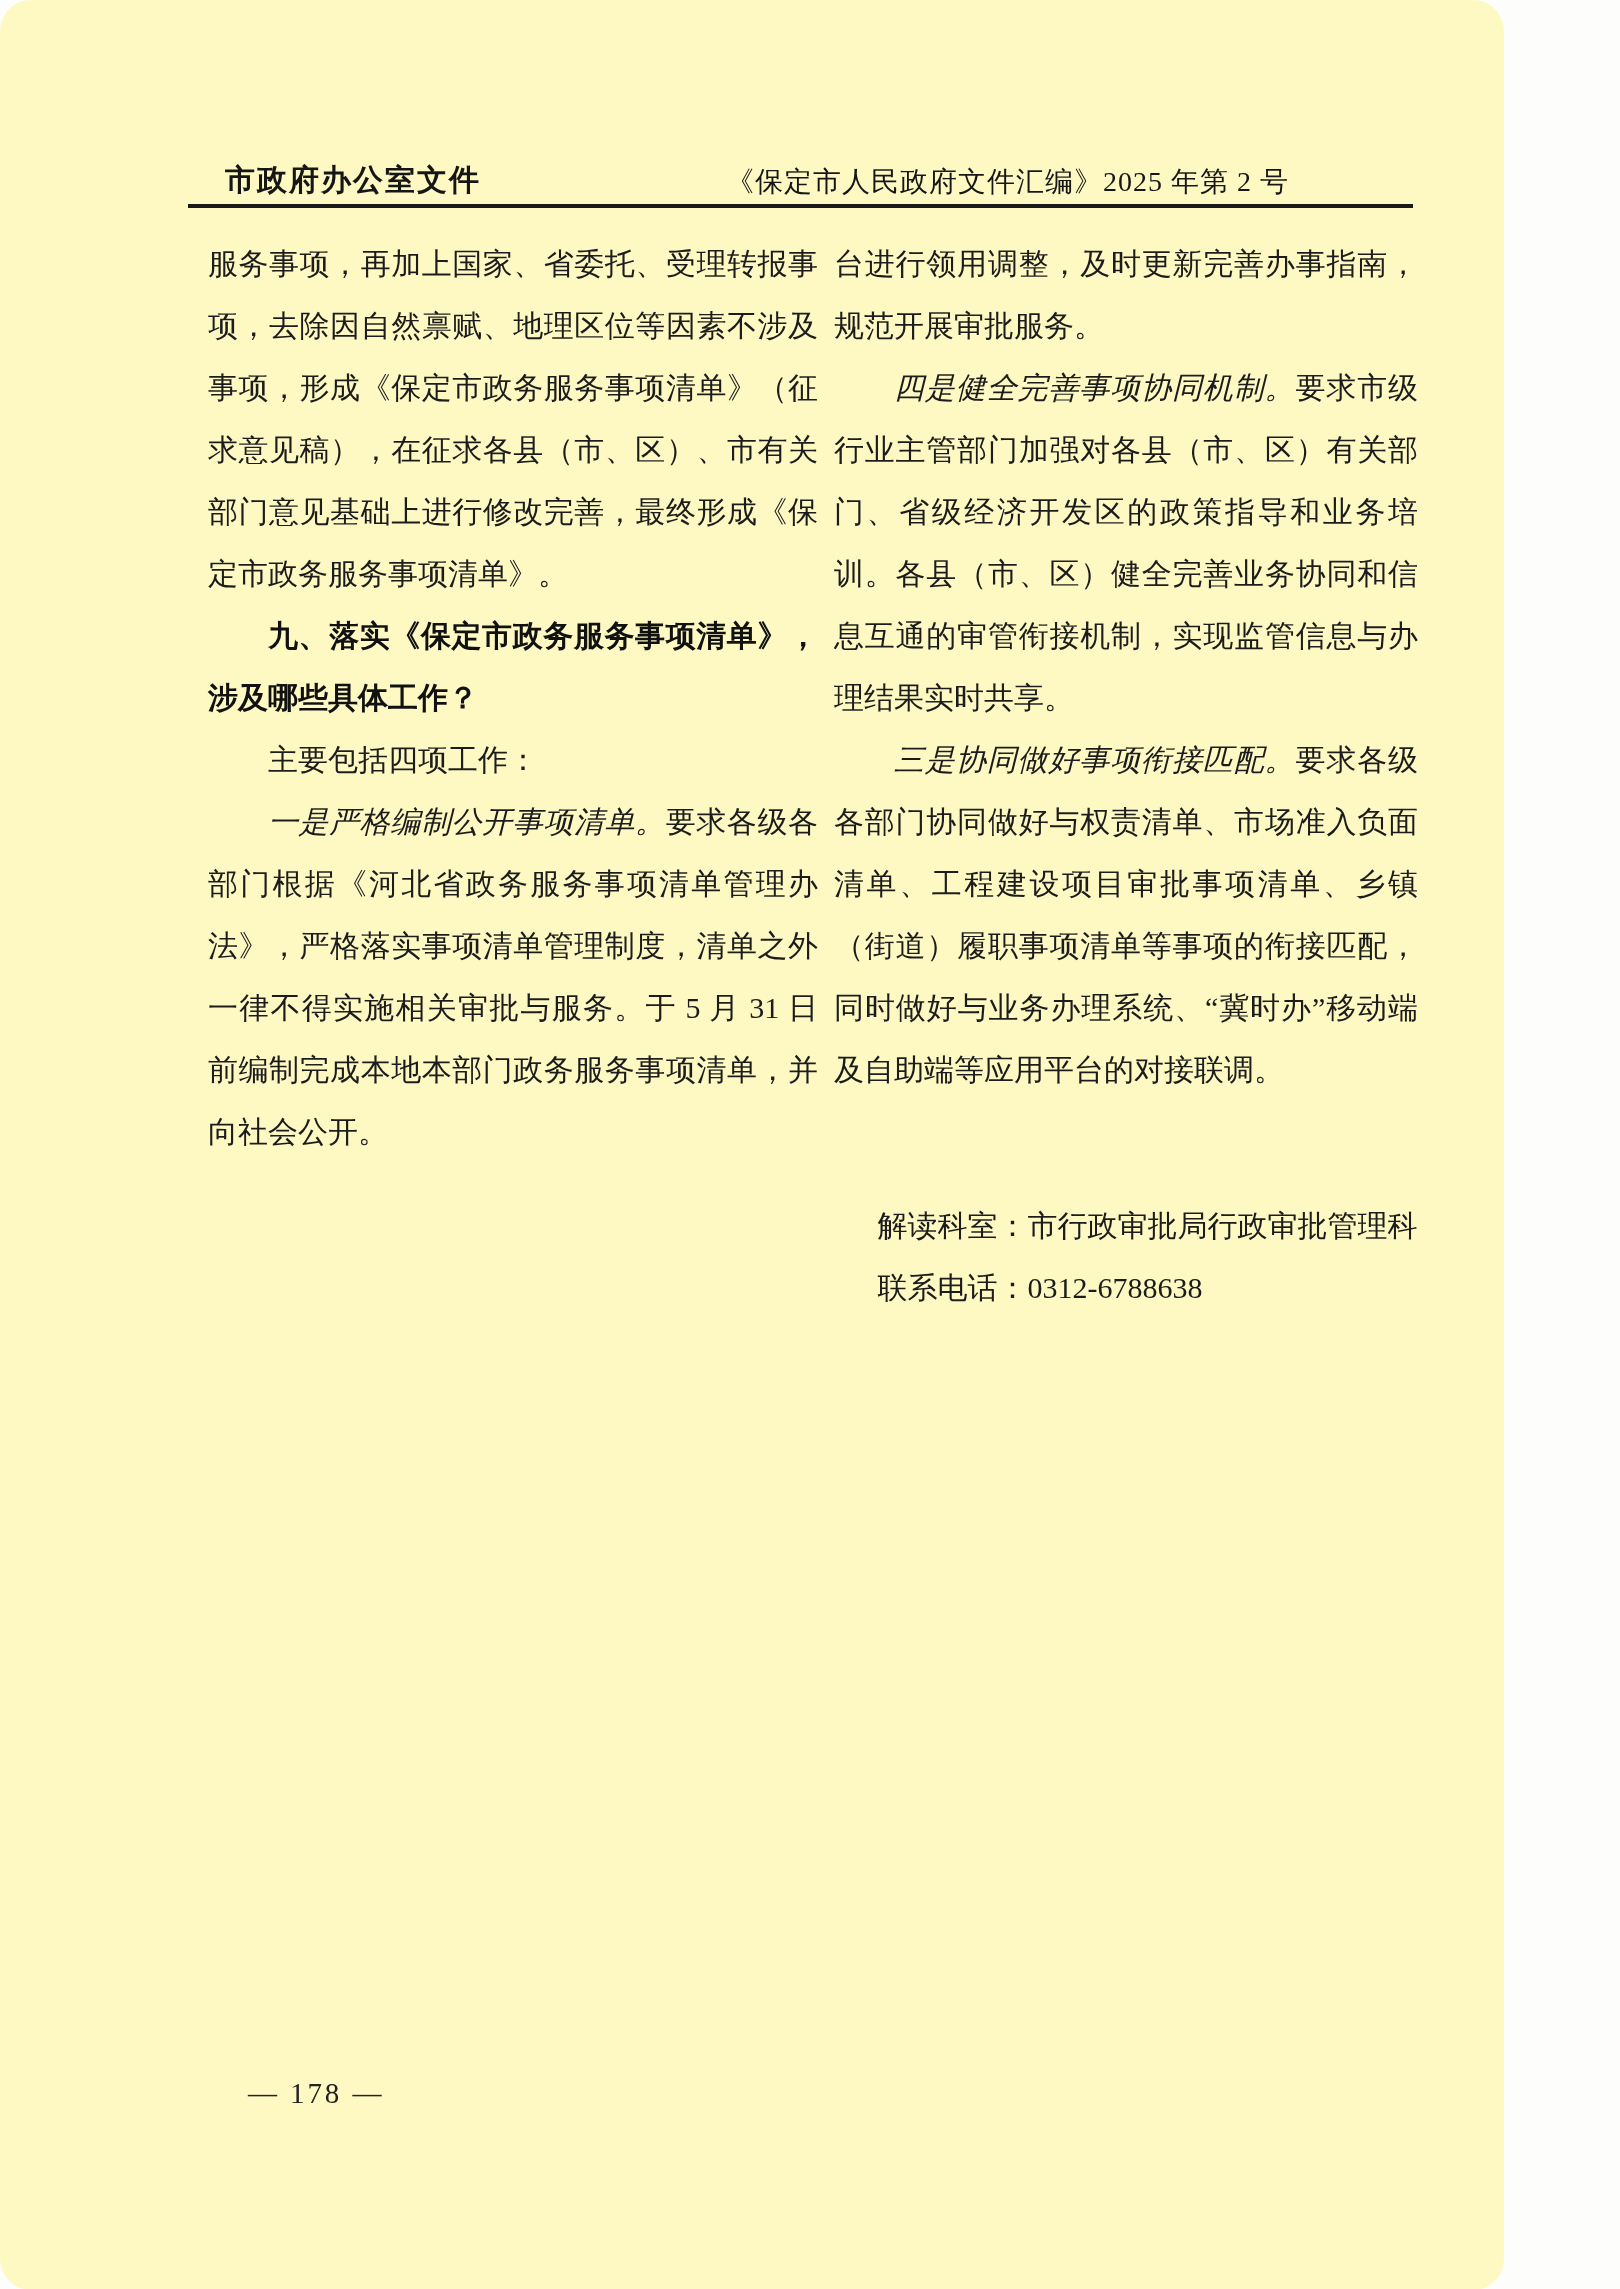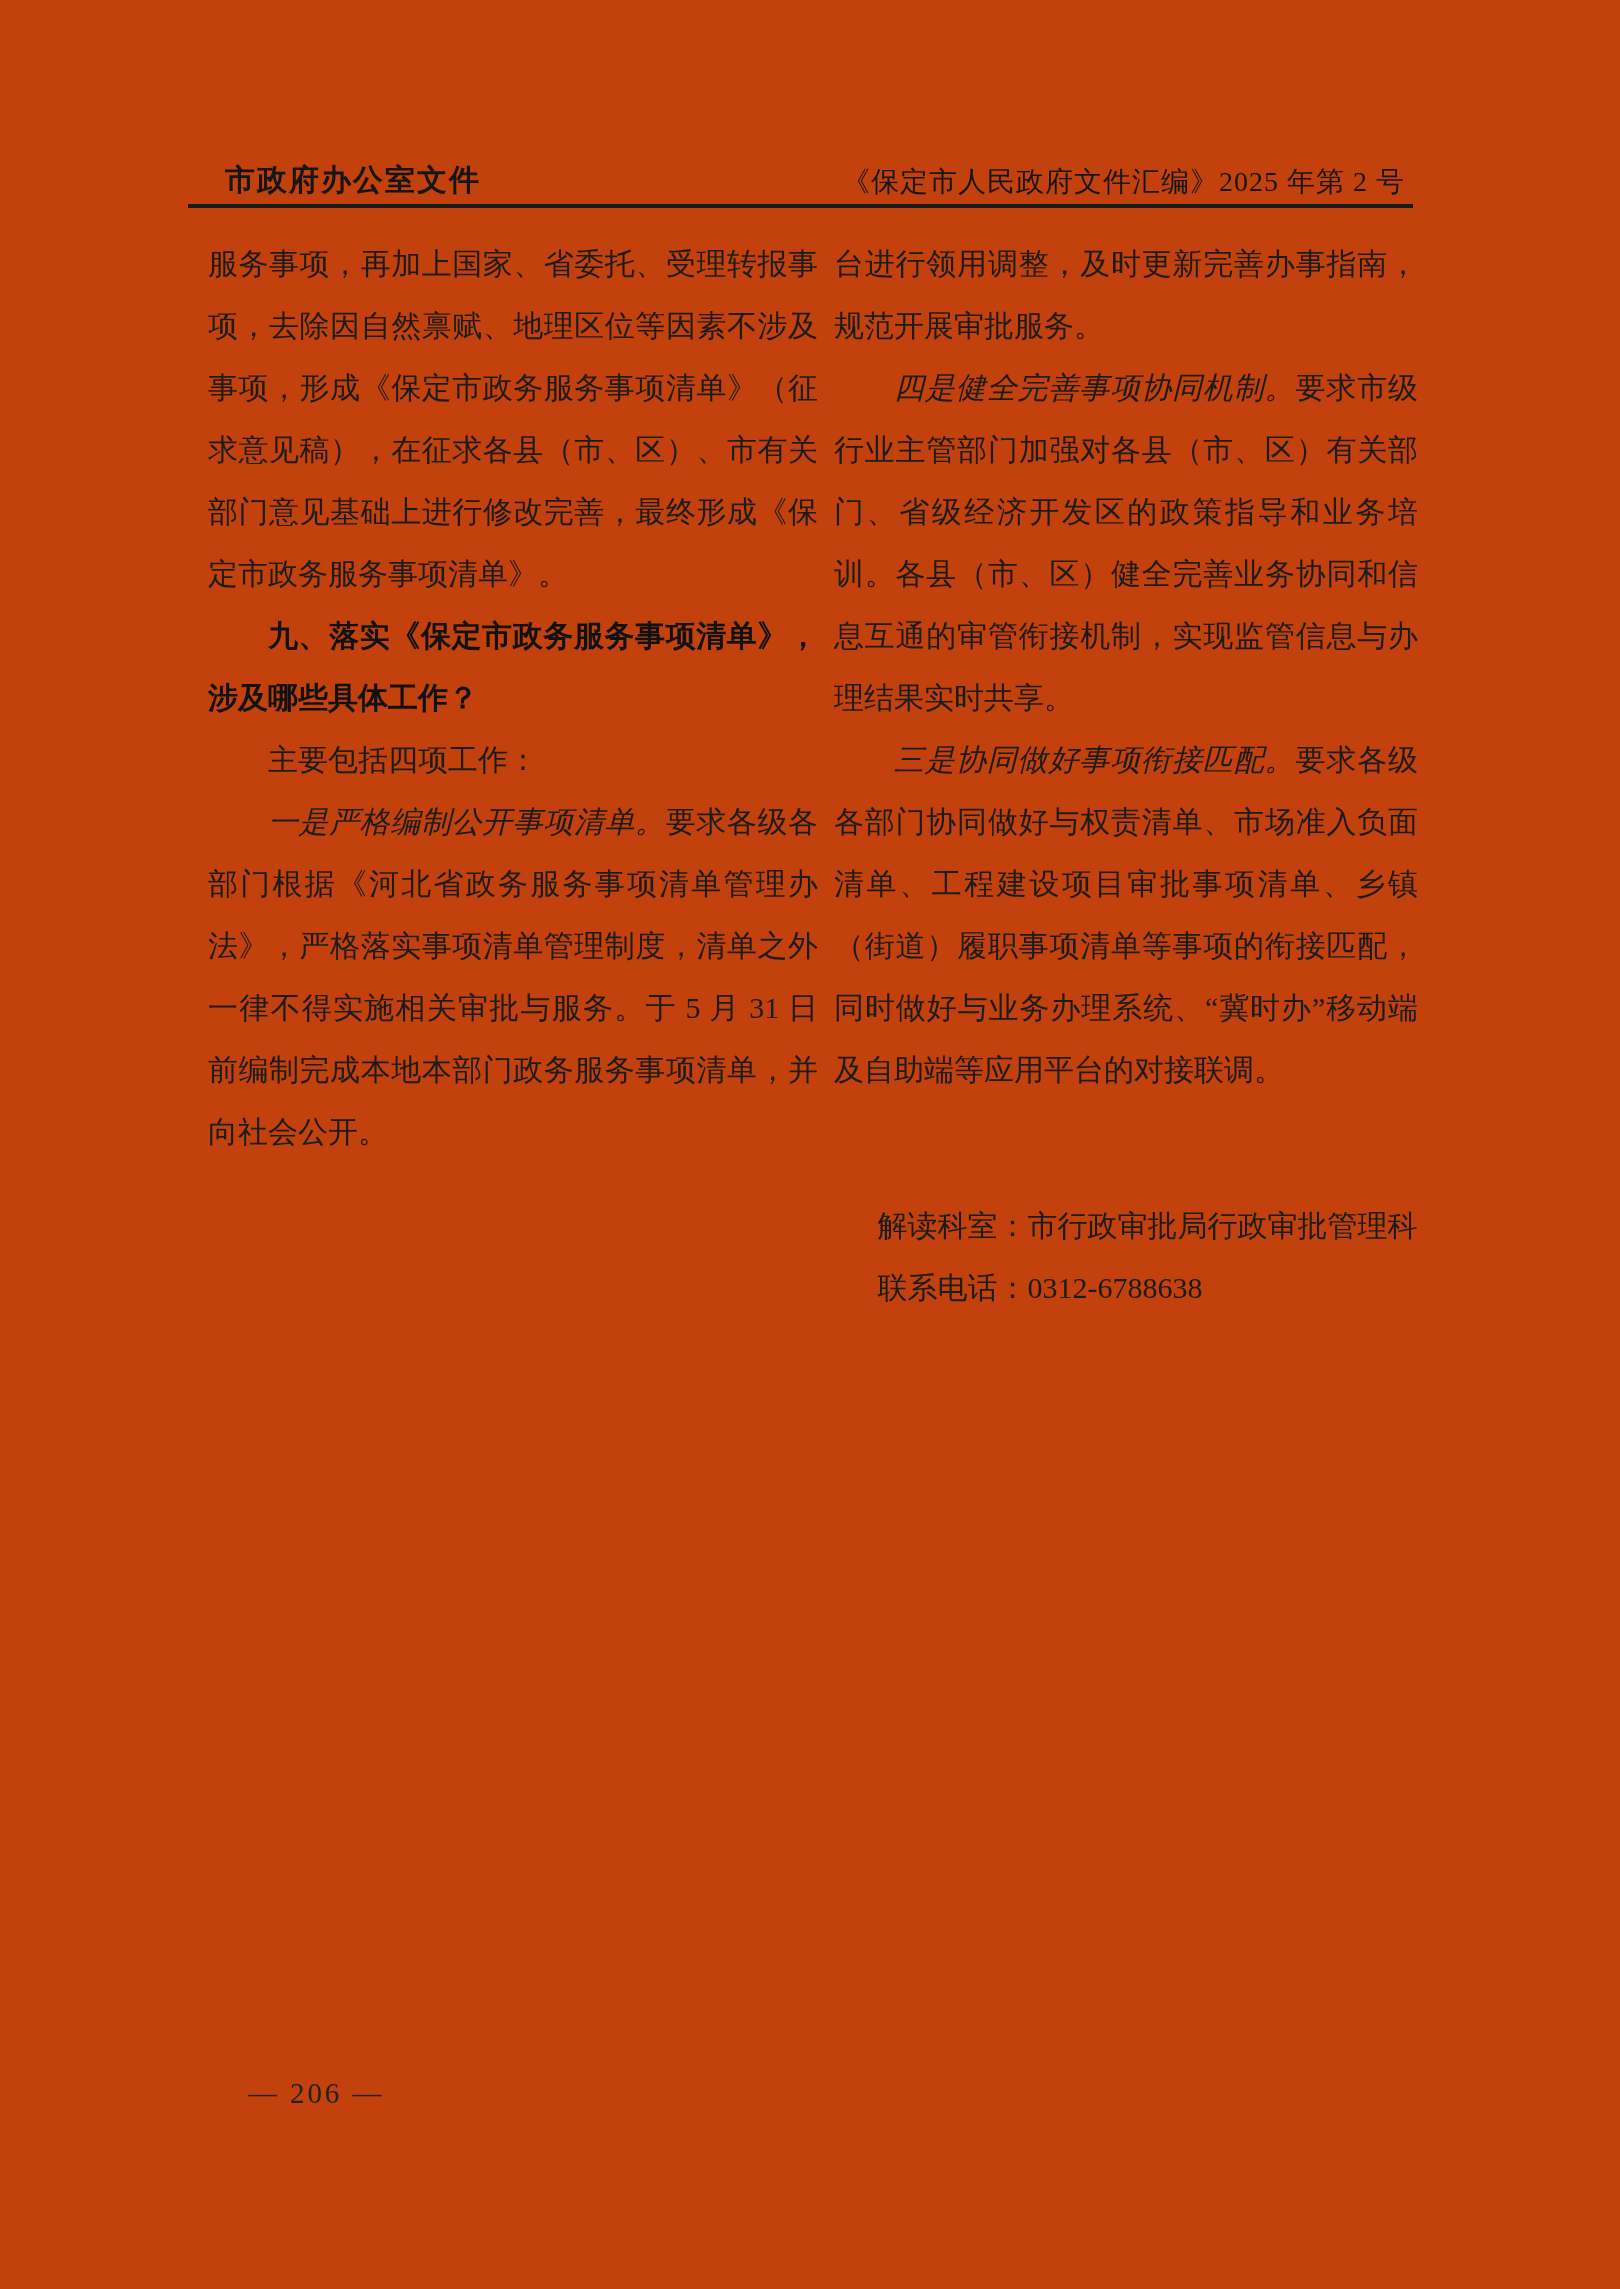--- a/index.html
+++ b/index.html
@@ -6,26 +6,27 @@
     margin: 0;
     padding: 0;
   }
   body {
     width: 1620px;
     height: 2290px;
     background: #fdfdfc;
   }
   .page {
     position: relative;
-    width: 1620px;
+    width: 1504px;
     height: 2290px;
-    background: #c2410c;
+    background: #fef9c3;
     color: #1c1c1c;
     font-family: "Liberation Serif", "DejaVu Serif", serif;
     overflow: hidden;
+    border-radius: 31px;
   }
   
   .header-left {
     position: absolute;
     left: 225px;
     top: 161px;
     font-family: "Liberation Sans", "DejaVu Sans", sans-serif;
     font-weight: bold;
     font-size: 30px;
     line-height: 37px;
@@ -107,17 +108,17 @@
     <p class="indent"><span class="kai">四是健全完善事项协同机制。</span><span>要求市级行业主管部门加强对各县（市、区）有关部门、省级经济开发区的政策指导和业务培训。各县（市、区）健全完善业务协同和信息互通的审管衔接机制，实现监管信息与办理结果实时共享。</span></p>
     <p class="indent"><span class="kai">三是协同做好事项衔接匹配。</span><span>要求各级各部门协同做好与权责清单、市场准入负面清单、工程建设项目审批事项清单、乡镇（街道）履职事项清单等事项的衔接匹配，同时做好与业务办理系统、“冀时办”移动端及自助端等应用平台的对接联调。</span></p>
 
     <div class="contact">
       <p>解读科室：市行政审批局行政审批管理科</p>
       <p>联系电话：0312-6788638</p>
     </div>
   </section>
 
   <div class="footer">
-    <span>— 206 —</span>
+    <span>— 178 —</span>
   </div>
 
 </div>
 
 
 </body></html>

